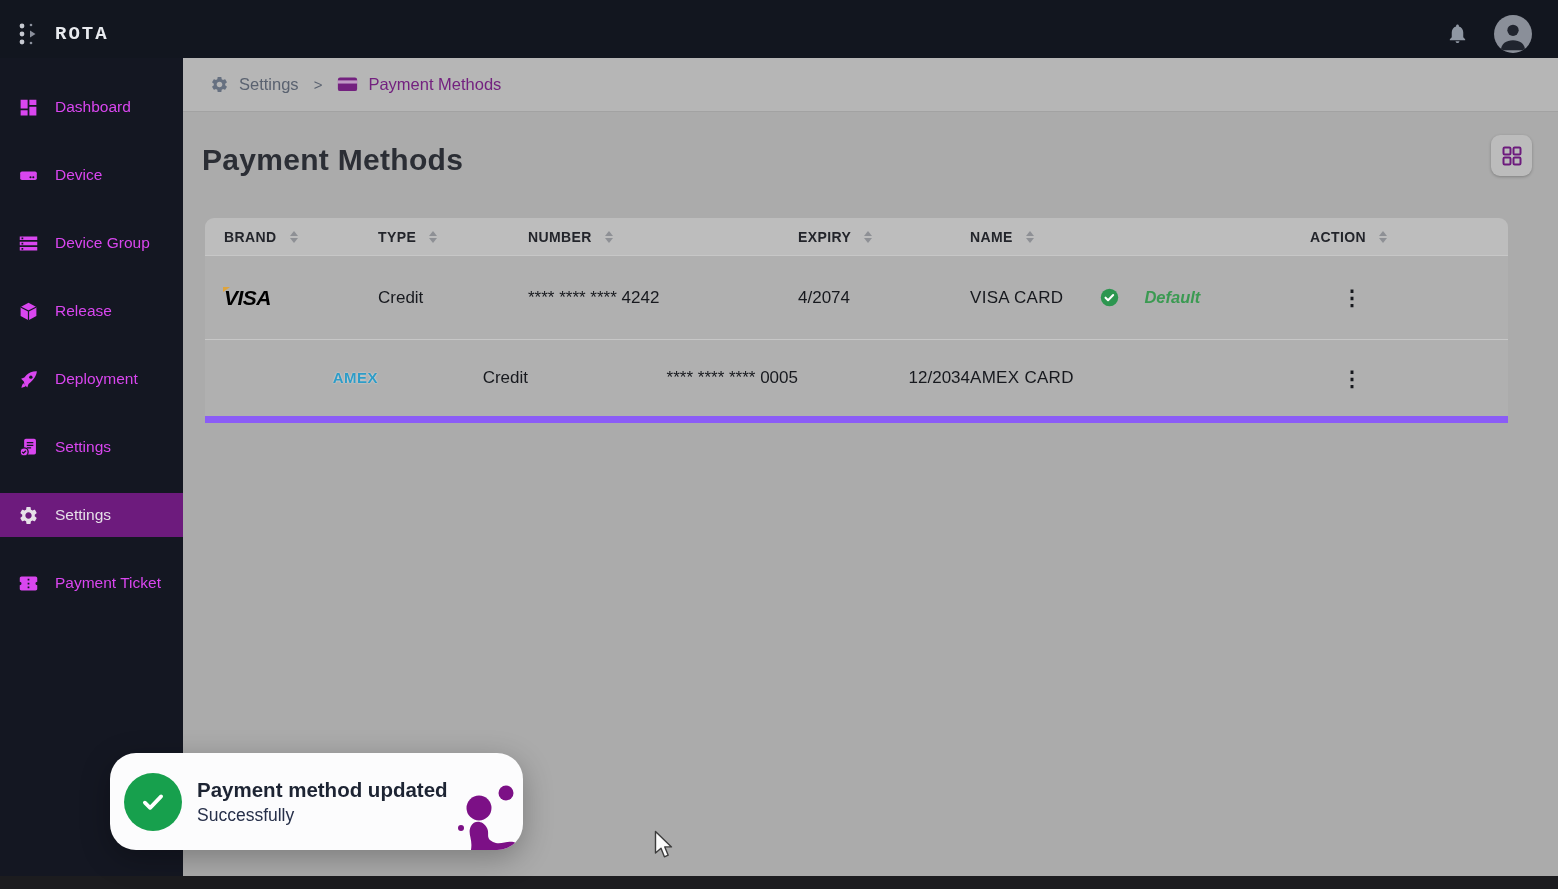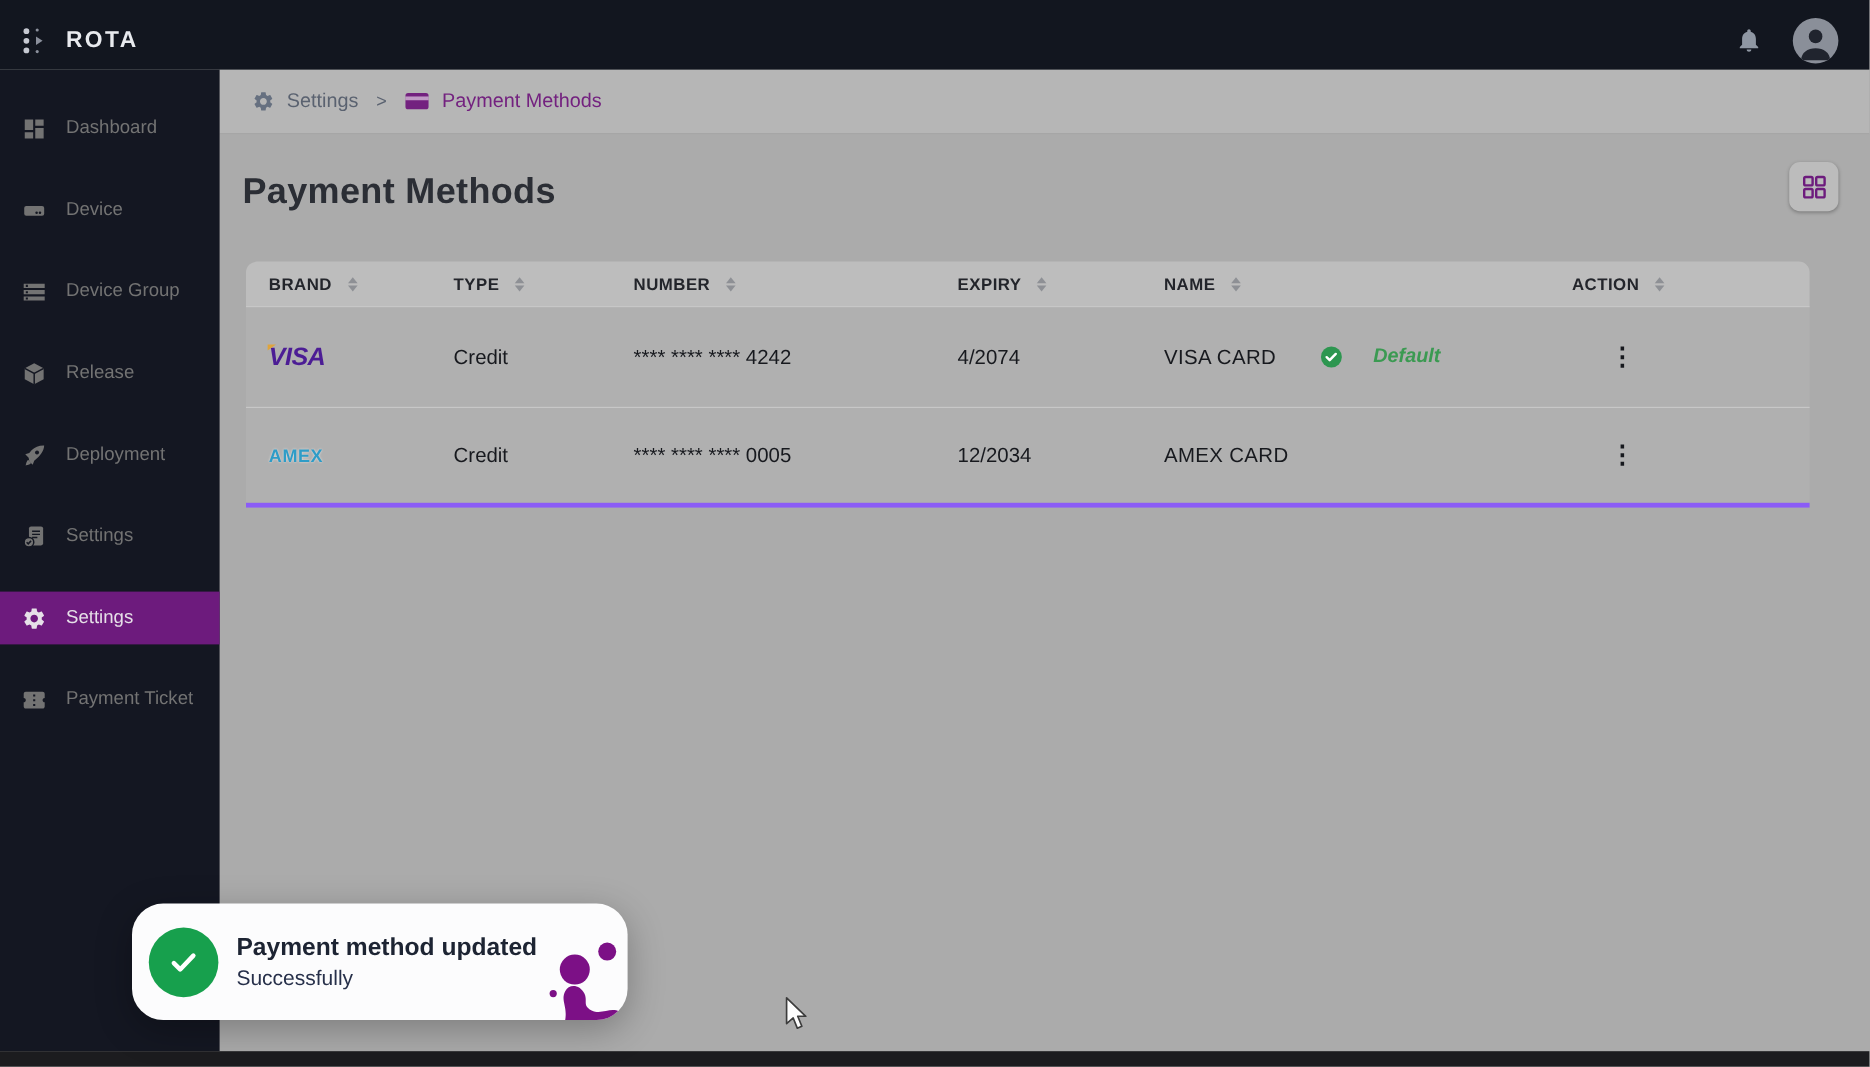--- a/index.html
+++ b/index.html
@@ -10,38 +10,38 @@
   }
 
   
   .topbar {
     position:absolute; top:0; left:0; right:0; height:58px;
     background:#12161f; display:flex; align-items:center; justify-content:space-between;
     padding:9px 26px 0 16px; z-index:3;
   }
   .brand { display:flex; align-items:center; gap:13px; }
   .brand-logo svg { display:block; }
-  .brand-name { color:#e8eaee; font-size:19px; font-weight:600; letter-spacing:2px; }
+  .brand-name { color:#e8eaee; font-size:19px; font-weight:600; letter-spacing:2px;font-family:Liberation Mono, monospace; }
   .topbar-right { display:flex; align-items:center; gap:24px; }
   .bell { width:24px; height:24px; cursor:pointer; }
   .bell svg { fill:#8f97a3; width:23px; height:23px; }
   .avatar {
     width:38px; height:38px; border-radius:50%; background:#8a8f99;
     overflow:hidden; display:flex; align-items:flex-end; justify-content:center; cursor:pointer;
   }
   .avatar svg { width:34px; height:34px; }
 
   
   .sidebar {
     position:absolute; top:58px; left:0; width:183px; bottom:13px;
     background:#141722; padding-top:27px; z-index:2;
   }
   .nav-item {
     height:44px; margin-bottom:24px; display:flex; align-items:center;
-    padding-left:18px; gap:16px; color:#737373; font-size:15.5px; cursor:pointer;
+    padding-left:18px; gap:16px; color:#d946ef; font-size:15.5px; cursor:pointer;
   }
   .nav-item svg { width:21px; height:21px; flex:none; fill:currentColor; }
   .nav-item.active { background:#6d1b7d; color:#e6e0e8; }
 
   
   .footer-strip { position:absolute; bottom:0; left:0; right:0; height:13px; background:#1c1c1f; z-index:4; }
 
   
   .content { position:absolute; left:183px; top:58px; right:0; bottom:13px; }
 
@@ -74,28 +74,28 @@
     display:flex; align-items:center; justify-content:center; cursor:pointer;
   }
 
   
   .table { position:absolute; left:22px; right:50px; top:160px; }
   .thead, .trow { display:grid; grid-template-columns:173px 150px 270px 172px 340px 1fr; align-items:center; }
   .thead { height:37px; background:#bdbdbd; border-radius:9px 9px 0 0; }
   .th { display:flex; align-items:center; gap:13px; font-size:14px; font-weight:700; color:#23252b; letter-spacing:0.4px; cursor:pointer; }
   .th:first-child, .td:first-child { padding-left:19px; }
   .trow { height:84px; background:#b0b0b0; border-top:1px solid #c7c7c7; font-size:17px; color:#17191e; }
-  .trow:last-child { border-bottom:4px solid #8b5cf6; }
+  .trow:last-child { border-bottom:7px solid #8b5cf6;text-align:right; }
   .sort { display:inline-flex; flex-direction:column; gap:2px; }
   .sort i { display:block; width:0; height:0; border-left:4.5px solid transparent; border-right:4.5px solid transparent; }
   .sort .up { border-bottom:5px solid #8e9095; }
   .sort .down { border-top:5px solid #8e9095; }
 
   .visa-logo {
-    font-style:italic; font-weight:800; font-size:21px; color:#4c1d95;
+    font-style:italic; font-weight:800; font-size:21px; color:#000000;
     letter-spacing:-0.5px; position:relative; display:inline-block;
   }
   .visa-logo::before {
     content:""; position:absolute; left:-1px; top:1px; width:0; height:0;
     border-top:5px solid #dfa43c; border-right:7px solid transparent;
   }
   .amex-logo { font-weight:800; font-size:15px; color:#2e9cc7; letter-spacing:0.5px; text-shadow:0 0 2px rgba(255,255,255,.7); }
 
   .name-cell { display:flex; align-items:center; }
   .name-text { font-weight:500; letter-spacing:0.3px; }

